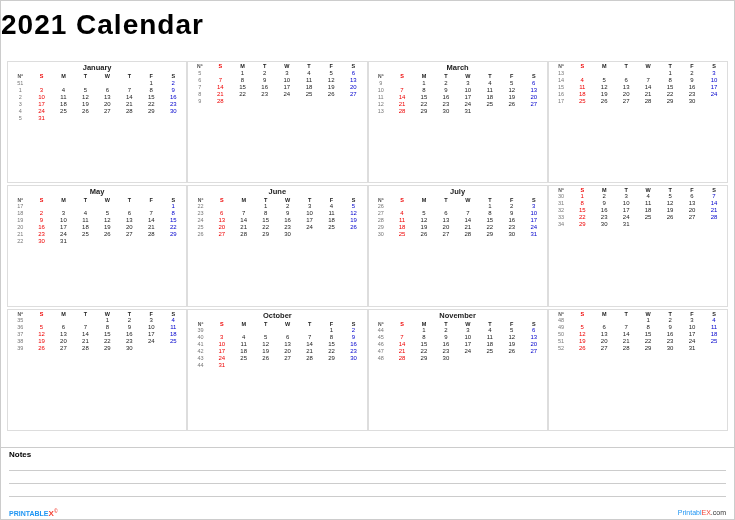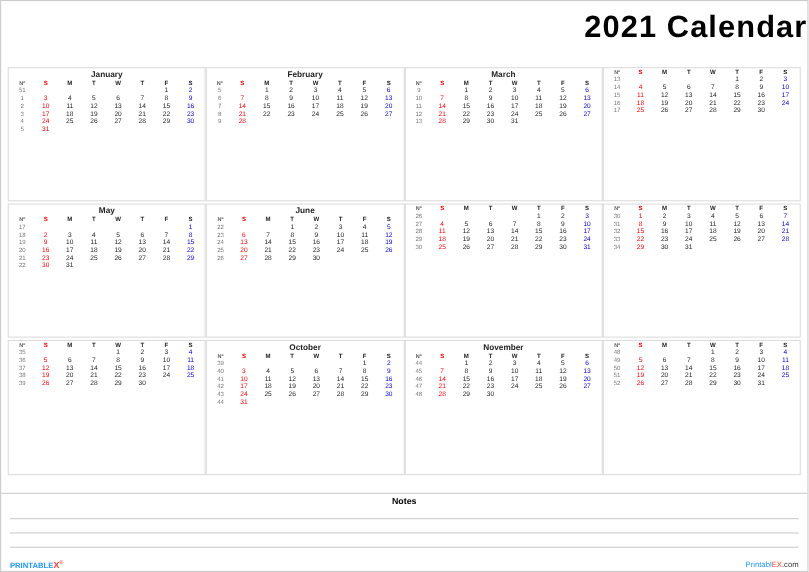--- a/index.html
+++ b/index.html
@@ -7,21 +7,21 @@
       font-family: Arial, sans-serif;
       background: #fff;
       width: 735px;
       height: 520px;
       overflow: hidden;
       display: flex;
       flex-direction: column;
       border: 1px solid #ccc;
     }
     .page-title {
-      text-align: right;
+      text-align: left;
       font-size: 28px;
       font-weight: bold;
       padding: 8px 0 4px 0;
       letter-spacing: 1px;
     }
     .calendars-grid {
       display: grid;
       grid-template-columns: repeat(4, 1fr);
       grid-template-rows: repeat(3, auto);
       gap: 2px 0;
@@ -62,21 +62,21 @@
     .cal-table td.sun { color: #e00; }
     .cal-table td.sat { color: #00c; }
     .cal-table td.wk { color: #777; font-size: 5.5px; }
     .cal-table td.empty { color: transparent; }
     .notes-section {
       border-top: 1px solid #ccc;
       padding: 2px 8px 4px 8px;
       min-height: 60px;
     }
     .notes-title {
-      text-align: center;
+      text-align: left;
       font-size: 8px;
       font-weight: bold;
       margin-bottom: 2px;
     }
     .notes-lines {
       display: flex;
       flex-direction: column;
       gap: 3px;
     }
     .notes-line {
@@ -183,21 +183,20 @@
             <td class=" empty"></td>
             <td class=" empty"></td>
             <td class=" empty"></td>
             <td class=" empty"></td>
             <td class="sat empty"></td>
           </tr>
         </tbody>
       </table>
     </div>
     <div class="month-block">
-      <div class="month-name">February</div>
       <table class="cal-table">
         <thead>
           <tr>
             <th class="wk">Nº</th>
             <th class="sun">S</th>
             <th>M</th>
             <th>T</th>
             <th>W</th>
             <th>T</th>
             <th>F</th>
@@ -537,20 +536,21 @@
             <td>29</td>
             <td>30</td>
             <td class=" empty"></td>
             <td class=" empty"></td>
             <td class="sat empty"></td>
           </tr>
         </tbody>
       </table>
     </div>
     <div class="month-block">
+      <div class="month-name">July</div>
       <table class="cal-table">
         <thead>
           <tr>
             <th class="wk">Nº</th>
             <th class="sun">S</th>
             <th>M</th>
             <th>T</th>
             <th>W</th>
             <th>T</th>
             <th>F</th>

